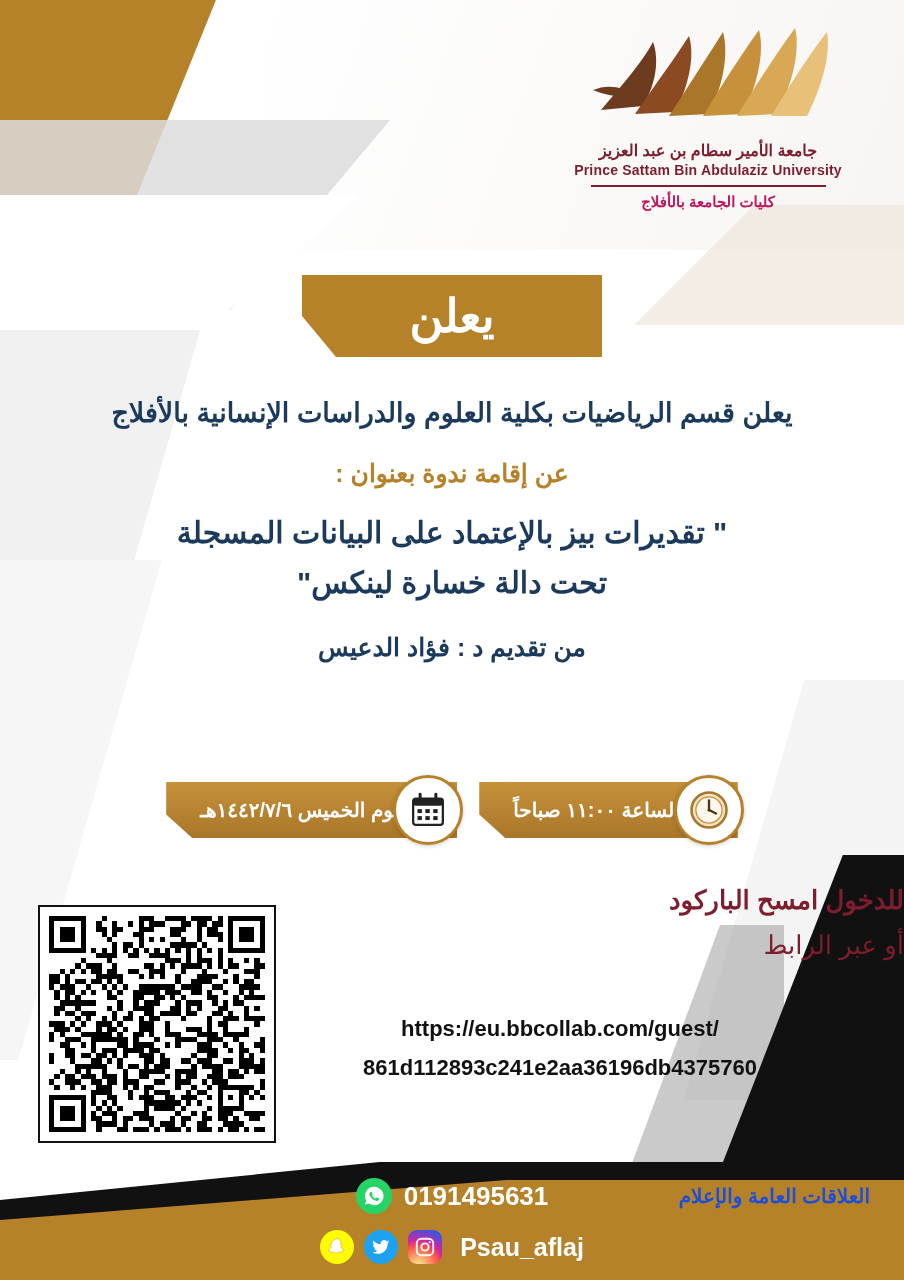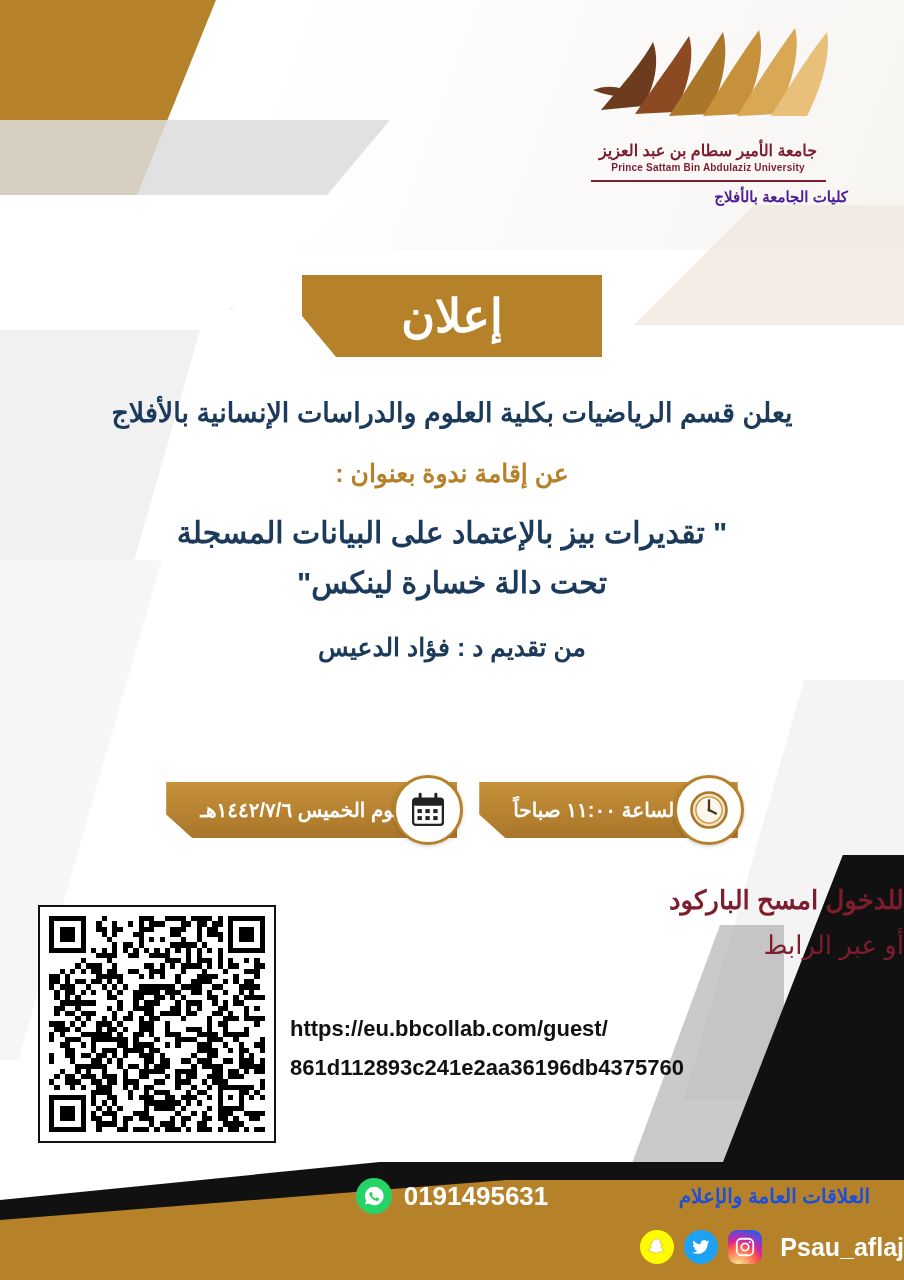--- a/index.html
+++ b/index.html
@@ -106,28 +106,28 @@
     width: 280px; text-align: center;
   }
   .logo-mark { width: 250px; height: 105px; margin: 0 auto; display:block; }
   .logo-ar {
     margin-top: 12px;
     font-size: 16px; font-weight: 700; color: #7d1d2e;
     letter-spacing: .5px;
   }
   .logo-en {
     margin-top: 2px;
-    font-size: 10px; font-weight: 700; color: #7d1d2e;
+    font-size: 14px; font-weight: 700; color: #7d1d2e;
     letter-spacing: .2px;
   }
   .logo-rule {
     margin: 7px auto 6px; width: 235px; height: 1.5px; background: #7d1d2e;
   }
   .logo-sub {
-    font-size: 15px; font-weight: 700; color: #4c1d95; letter-spacing: 1px; text-align: right;
+    font-size: 15px; font-weight: 700; color: #be185d; letter-spacing: 1px;
   }
 
   
   .ribbon {
     position: absolute; top: 275px; left: 50%;
     transform: translateX(-50%);
     width: 300px; height: 82px;
     background: #b5822a;
     clip-path: polygon(0 0, 100% 0, 100% 100%, 34px 100%, 0 50%);
   }
@@ -202,21 +202,21 @@
   }
   .cta-line1 {
     font-size: 26px; font-weight: 700; color: #7d1d2e;
   }
   .cta-line2 {
     margin-top: 14px;
     font-size: 26px; font-weight: 400; color: #7d1d2e;
   }
   .link-block {
     position: absolute; top: 1010px; left: 290px;
-    width: 540px; 
+    width: 540px; text-align: center;
     direction: ltr;
   }
   .link-block div {
     font-size: 22px; font-weight: 700; color: #111;
     line-height: 1.75;
   }
 
   
   .qr {
     position: absolute; top: 905px; left: 38px;
@@ -236,21 +236,21 @@
   .footer-phone {
     position: absolute; bottom: 66px; left: 0; right: 0;
     display: flex; justify-content: center; align-items: center;
     gap: 12px; direction: ltr;
   }
   .footer-phone .num {
     font-size: 26px; font-weight: 700; color: #ffffff;
   }
   .footer-social {
     position: absolute; bottom: 16px; left: 0; right: 0;
-    display: flex; justify-content: flex-end; align-items: center;
+    display: flex; justify-content: center; align-items: center;
     gap: 10px; direction: ltr;
   }
   .footer-social .handle {
     margin-left: 8px;
     font-size: 25px; font-weight: 700; color: #ffffff;
   }
   .sicon {
     width: 34px; height: 34px; border-radius: 8px;
     display: flex; align-items: center; justify-content: center;
     color: #fff;
@@ -292,21 +292,21 @@
       <path d="M188 92 C 210 56, 228 28, 244 8 C 248 32, 238 64, 224 92 Z" fill="#e8c079"></path>
       <path d="M10 66 C 24 60, 40 62, 52 72 C 40 74, 24 72, 10 66 Z" fill="#6d3b1e"></path>
     </svg>
     <div class="logo-ar">جامعة الأمير سطام بن عبد العزيز</div>
     <div class="logo-en">Prince Sattam Bin Abdulaziz University</div>
     <div class="logo-rule"></div>
     <div class="logo-sub">كليات الجامعة بالأفلاج</div>
   </div>
 
   <div class="ribbon"></div>
-  <div class="ribbon-text">إعلان</div>
+  <div class="ribbon-text">يعلن</div>
 
   <div class="content">
     <div class="line-dept">يعلن قسم الرياضيات بكلية العلوم والدراسات الإنسانية بالأفلاج</div>
     <div class="line-about">عن إقامة ندوة بعنوان :</div>
     <div class="line-title">" تقديرات بيز بالإعتماد على البيانات المسجلة</div>
     <div class="line-title" style="margin-top:4px">تحت دالة خسارة لينكس"</div>
     <div class="line-presenter">من تقديم د : فؤاد الدعيس</div>
   </div>
 
   <div class="chips">

